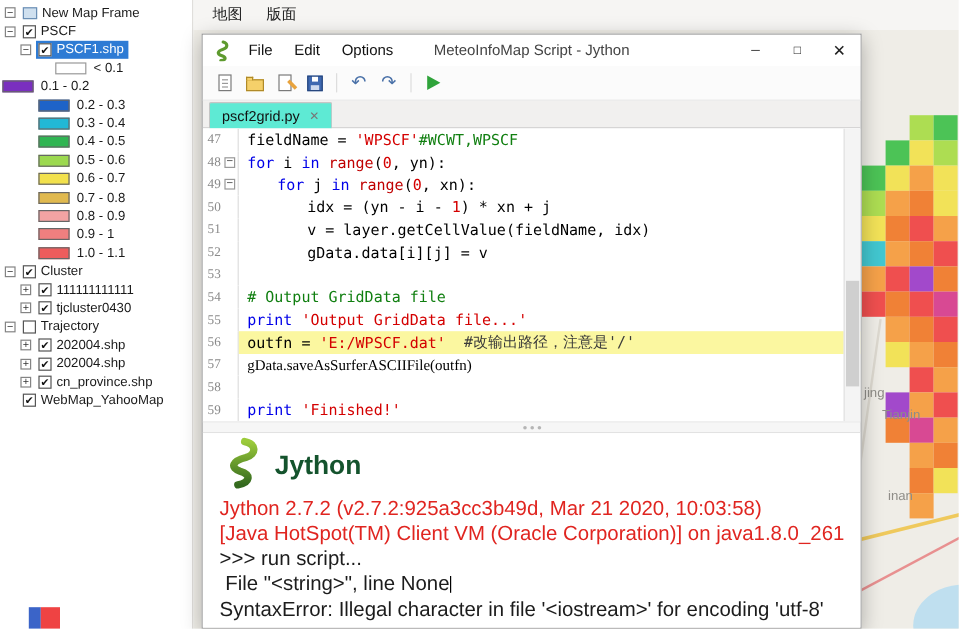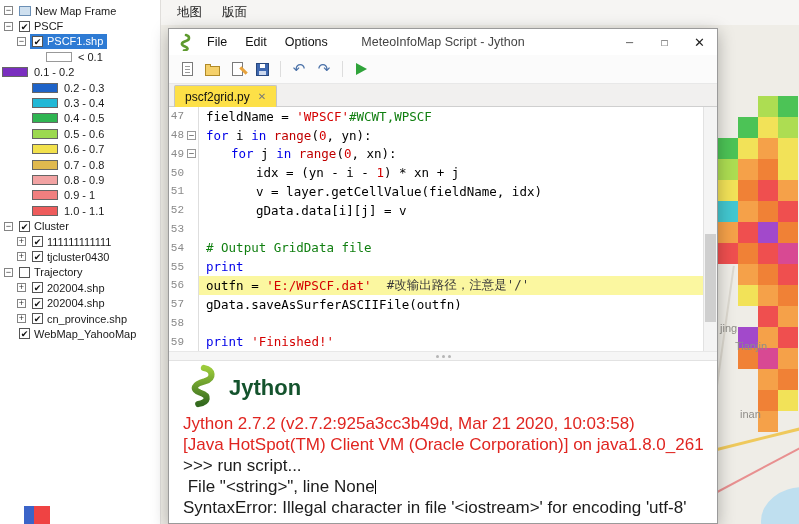--- a/index.html
+++ b/index.html
@@ -63,29 +63,29 @@
                           border:1px solid #B08A28;border-bottom:none;box-sizing:border-box;}
   .save-as-icon{width:11px;height:14px;background:#fff;border:1px solid #7a7a7a;box-sizing:border-box;position:relative;}
   .save-as-icon::after{content:"";position:absolute;right:-3px;bottom:0;width:3px;height:9px;background:#E8A33D;transform:rotate(-45deg);}
   .save-icon{width:13px;height:13px;background:#3E68B0;border:1px solid #27477E;box-sizing:border-box;position:relative;}
   .save-icon::before{content:"";position:absolute;top:0;left:3px;width:5px;height:4px;background:#fff;}
   .save-icon::after{content:"";position:absolute;bottom:0;left:2px;width:7px;height:4px;background:#cdd9ee;}
   .undo-icon,.redo-icon{font-size:15px;color:#4A71A8;line-height:16px;font-style:normal;}
   .run-icon{width:0;height:0;border-left:11px solid #2FA33A;border-top:6.5px solid transparent;border-bottom:6.5px solid transparent;}
 
   .tabbar{height:22px;flex:none;background:#f1f0ef;border-bottom:1px solid #cfcfcf;display:flex;align-items:flex-end;padding-left:5px;}
-  .tab{background:#fde047;border:1px solid #c5c5c5;border-bottom:none;height:21px;display:flex;align-items:center;gap:8px;
+  .tab{background:#5eead4;border:1px solid #c5c5c5;border-bottom:none;height:21px;display:flex;align-items:center;gap:8px;
        padding:0 10px;font-size:12px;color:#111;border-radius:2px 2px 0 0;margin-bottom:-1px;}
   .tab-close{color:#777;font-size:10px;}
 
   .editor{height:244px;flex:none;position:relative;font-family:"DejaVu Sans Mono",monospace;font-size:12.5px;background:#fff;overflow:hidden;}
   .code-line{display:flex;height:18.77px;align-items:stretch;}
   .gutter{width:30px;flex:none;display:flex;align-items:center;justify-content:flex-end;padding-right:1px;
           border-right:1px solid #dedede;box-sizing:border-box;background:#fff;}
-  .lnum{color:#8a8a8a;font-size:11px;font-family:Liberation Mono, monospace;margin-right:2px;}
+  .lnum{color:#8a8a8a;font-size:11px;font-family:Liberation Serif, serif;margin-right:2px;}
   .fold-slot{width:11px;flex:none;display:flex;align-items:center;justify-content:center;}
   .fold{width:9px;height:9px;border:1px solid #999;font-size:9px;line-height:6px;text-align:center;color:#555;
         box-sizing:border-box;background:#fff;}
   .code{flex:1;display:flex;align-items:center;white-space:pre;box-sizing:border-box;}
   .editor-sb{position:absolute;right:0;top:0;bottom:0;width:13px;background:#f4f4f4;border-left:1px solid #e2e2e2;}
   .editor-sb-thumb{position:absolute;left:1px;right:1px;top:52%;height:36%;background:#cfcfcf;}
 
   .splitter{height:8px;flex:none;background:#f6f6f6;border-top:1px solid #e8e8e8;border-bottom:1px solid #e2e2e2;
             display:flex;align-items:center;justify-content:center;gap:3px;}
   .splitter i{width:3px;height:3px;background:#b5b5b5;border-radius:50%;}
@@ -432,35 +432,35 @@
               <span class="lnum">54</span>
               <span class="fold-slot"></span>
             </div>
             <div class="code" style="padding-left: 7px;"><span style="color: rgb(16, 127, 16);"># Output GridData file</span></div>
           </div>
           <div class="code-line">
             <div class="gutter">
               <span class="lnum">55</span>
               <span class="fold-slot"></span>
             </div>
-            <div class="code" style="padding-left: 7px;"><span style="color: rgb(0, 0, 232);">print</span><span style="color: rgb(0, 0, 0);"> </span></div>
+            <div class="code" style="padding-left: 7px;"><span style="color: rgb(0, 0, 232);">print</span><span style="color: rgb(0, 0, 0);"> </span><span style="color: rgb(212, 0, 0);">'Output GridData file...'</span></div>
           </div>
           <div class="code-line hl">
             <div class="gutter">
               <span class="lnum">56</span>
               <span class="fold-slot"></span>
             </div>
             <div class="code" style="padding-left: 7px; background: rgb(251, 247, 160);"><span style="color: rgb(0, 0, 0);">outfn = </span><span style="color: rgb(212, 0, 0);">'E:/WPSCF.dat'</span><span style="color: rgb(0, 0, 0);">  </span><span style="color: rgb(58, 58, 58);">#改输出路径，注意是'/'</span></div>
           </div>
           <div class="code-line">
             <div class="gutter">
               <span class="lnum">57</span>
               <span class="fold-slot"></span>
             </div>
-            <div class="code" style="padding-left: 7px;"><span style="color: rgb(0, 0, 0);">gData.saveAsSurferASCIIFile(outfn)</span></div>
+            <div class="code" style="padding-left: 7px;"><span style="color: rgb(0, 0, 0); font-family: Liberation Serif, serif;">gData.saveAsSurferASCIIFile(outfn)</span></div>
           </div>
           <div class="code-line">
             <div class="gutter">
               <span class="lnum">58</span>
               <span class="fold-slot"></span>
             </div>
             <div class="code" style="padding-left: 7px;"></div>
           </div>
           <div class="code-line">
             <div class="gutter">

